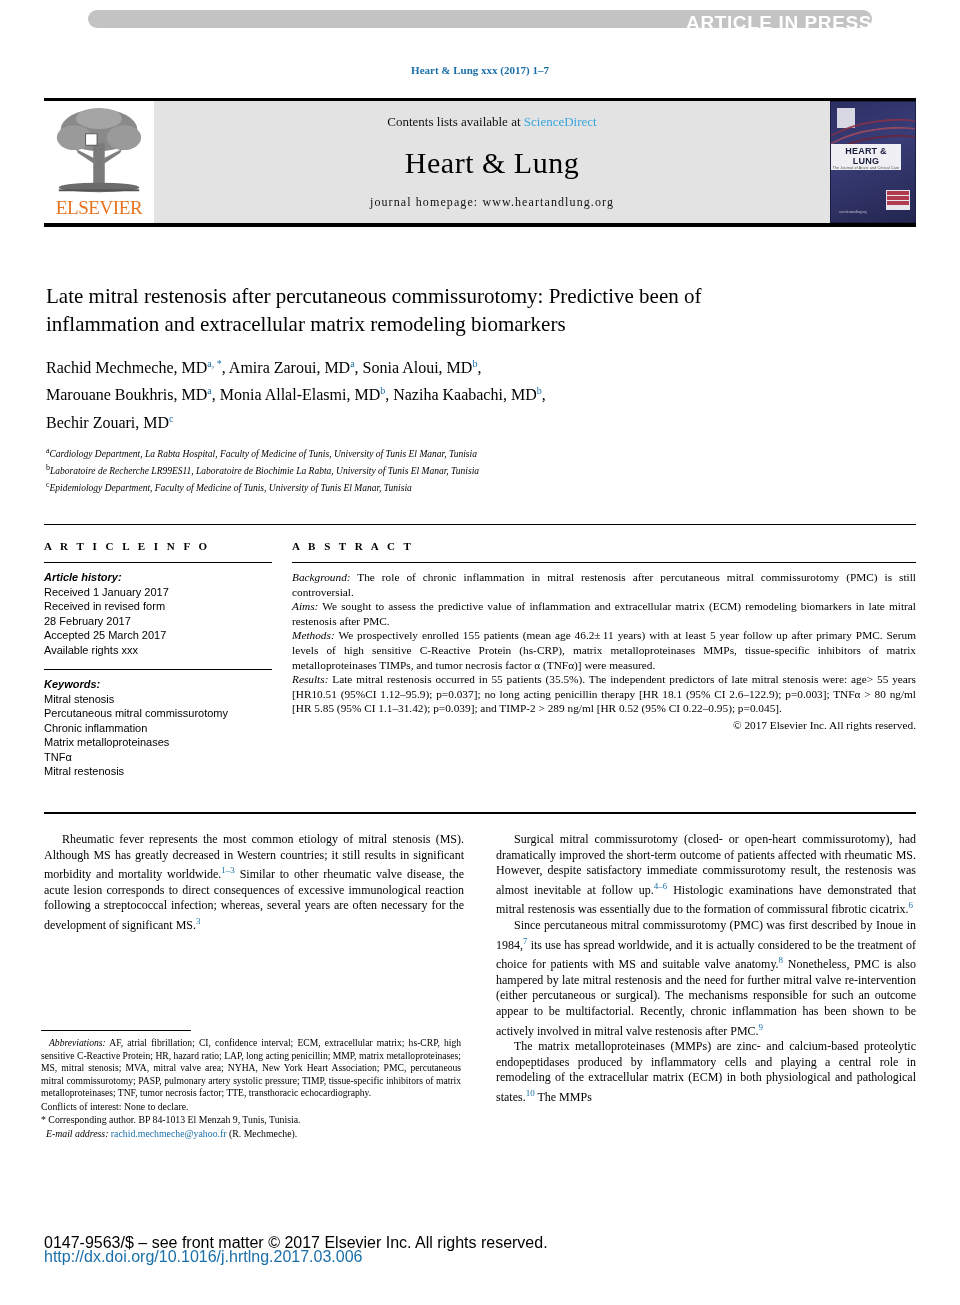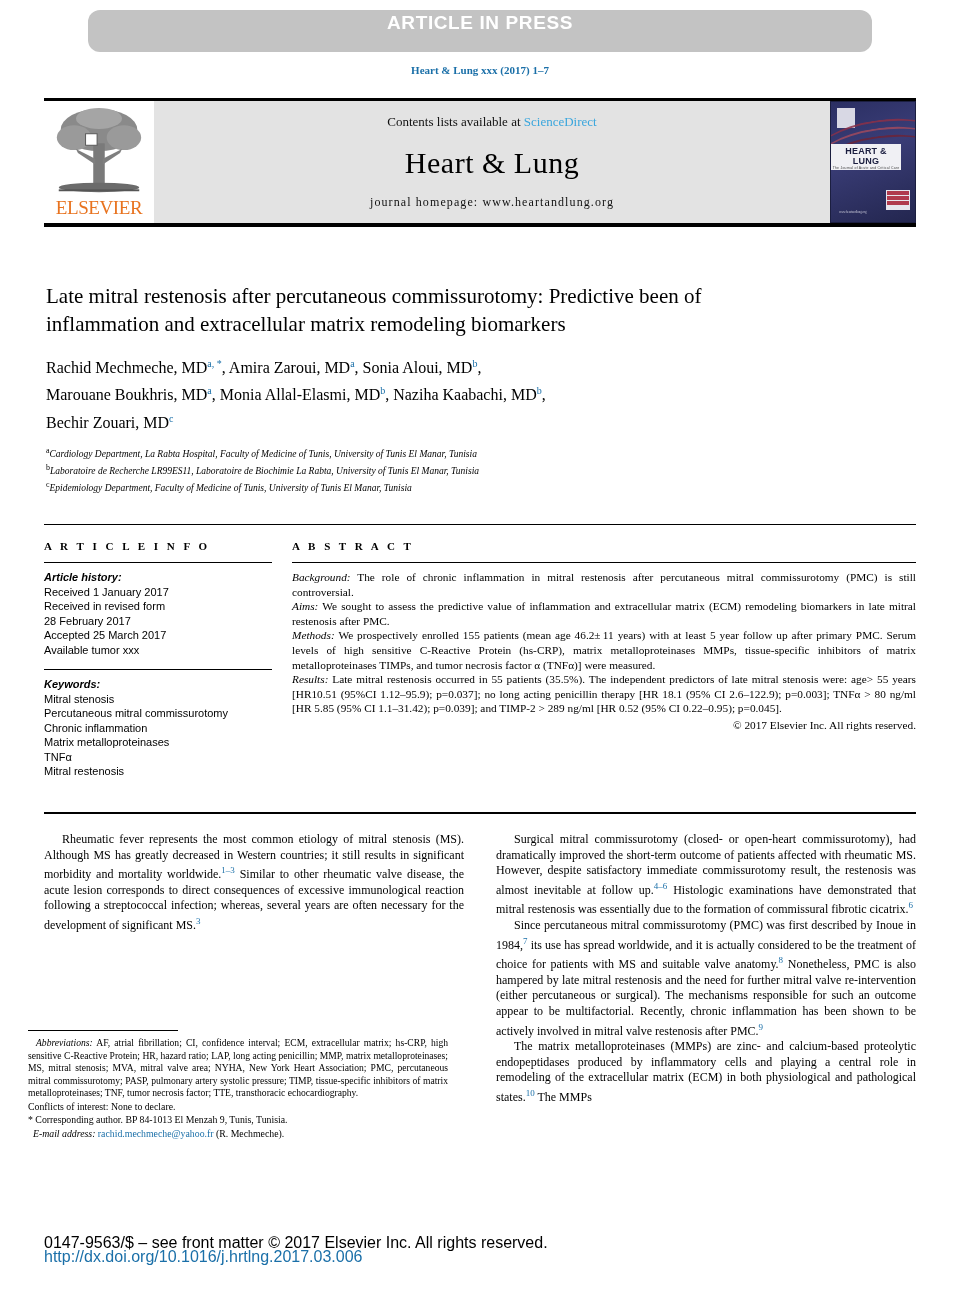--- a/index.html
+++ b/index.html
@@ -15,28 +15,28 @@
     position: relative;
     overflow: hidden;
   }
 
   
   .press-banner {
     position: absolute;
     left: 88px;
     top: 10px;
     width: 784px;
-    height: 42px;
+    height: 18px;
     background: #c3c3c3;
     color: #ffffff;
     font-family: "Liberation Sans", sans-serif;
     font-weight: bold;
     font-size: 19px;
     letter-spacing: 0.6px;
-    text-align: center;
+    text-align: right;
     line-height: 26px;
     border-radius: 12px;
   }
 
   
   .running-head {
     position: absolute;
     left: 0;
     top: 64px;
     width: 960px;
@@ -306,21 +306,21 @@
     line-height: 15.6px;
     text-align: justify;
     margin: 0;
     text-indent: 18px;
   }
   .body-p sup { color: #1a6fa8; font-size: 9px; }
 
   
   .footnotes {
     position: absolute;
-    left: 28px;
+    left: 41px;
     top: 1030px;
     width: 420px;
   }
   .fn-rule { width: 150px; height: 1px; background: #000; margin-bottom: 6px; }
   .fn-text {
     font-family: "Liberation Serif", serif;
     font-size: 9.6px;
     line-height: 12.6px;
     text-align: justify;
     margin: 0;
@@ -421,21 +421,21 @@
   <div class="col-info">
     <div class="sect-head">A R T I C L E   I N F O</div>
     <div class="hairline"></div>
     <div class="info-block">
       <div class="info-text"><em>Article history:</em></div>
       <div class="info-text">
           <div>Received 1 January 2017</div>
           <div>Received in revised form</div>
           <div>28 February 2017</div>
           <div>Accepted 25 March 2017</div>
-          <div>Available tumor xxx</div>
+          <div>Available rights xxx</div>
         </div>
     </div>
     <div class="hairline"></div>
     <div class="info-block">
       <div class="info-text"><em>Keywords:</em></div>
       <div class="info-text">
           <div>Mitral stenosis</div>
           <div>Percutaneous mitral commissurotomy</div>
           <div>Chronic inflammation</div>
           <div>Matrix metalloproteinases</div>

